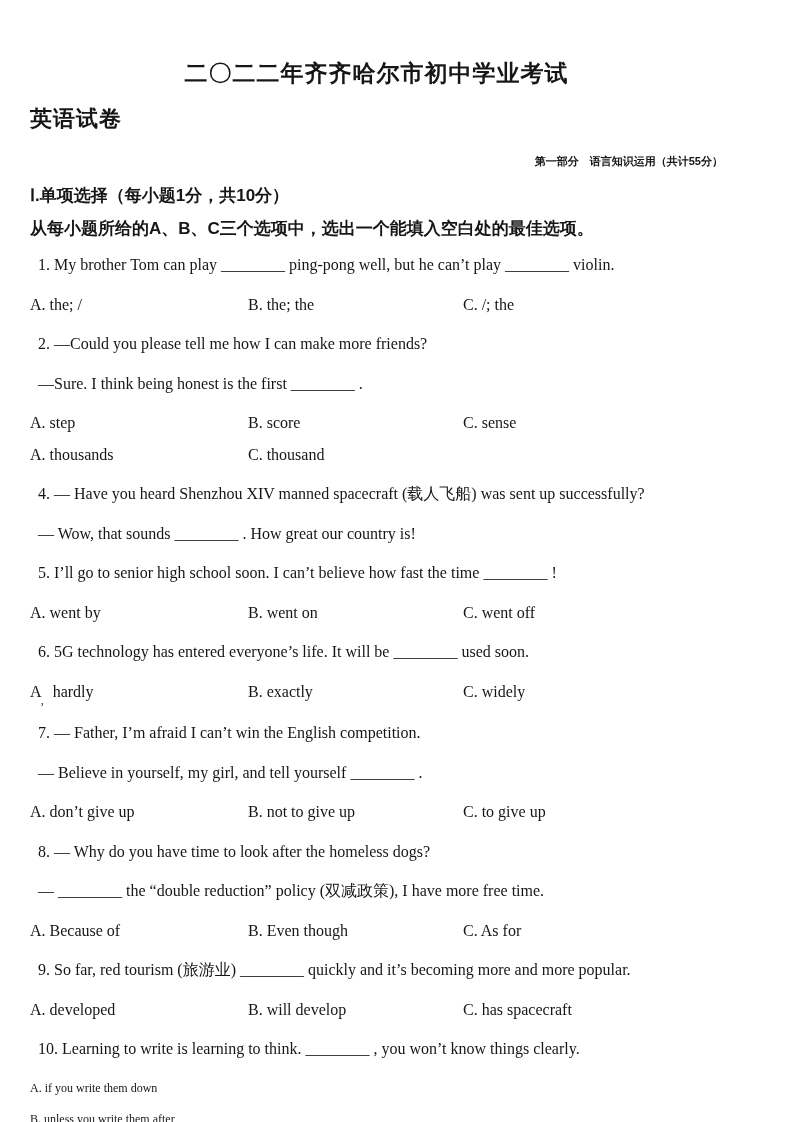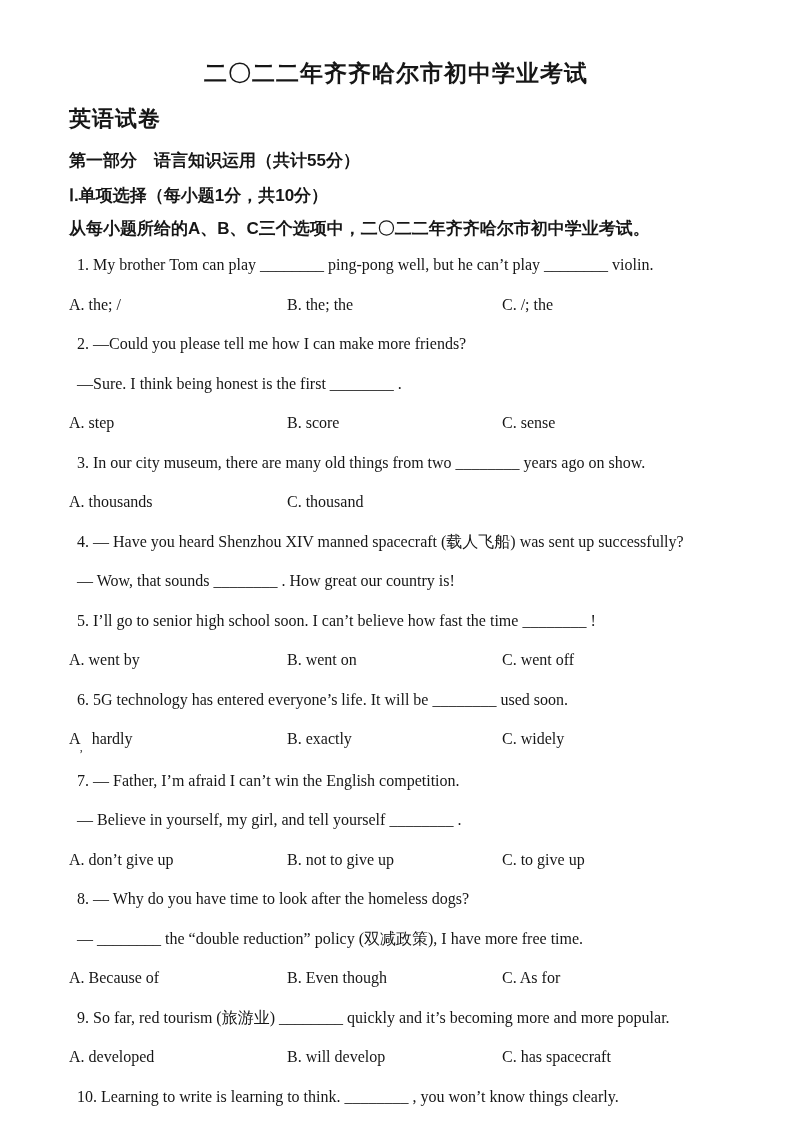--- a/index.html
+++ b/index.html
@@ -5,45 +5,45 @@
   html, body { margin: 0; padding: 0; background: #ffffff; }
   .page {
     position: relative;
     width: 793px;
     height: 1122px;
     background: #ffffff;
     overflow: hidden;
     font-family: "Liberation Serif", serif;
     color: #161616;
     box-sizing: border-box;
-    padding: 56px 50px 0 69px;
+    padding: 56px 50px 0 30px;
   }
   .title {
     text-align: center;
     font-family: "Liberation Sans", sans-serif;
     font-weight: 700;
     font-size: 23px;
     line-height: 34px;
     margin: 0 20px 0 0;
     letter-spacing: 1px;
   }
   .subtitle {
     text-align: left;
     font-family: "Liberation Sans", sans-serif;
     font-weight: 700;
     font-size: 22px;
     line-height: 30px;
     margin: 14px 20px 0 0;
     letter-spacing: 1px;
   }
   .part-heading {
-    text-align: left;
+    text-align: right;
     font-family: "Liberation Sans", sans-serif;
     font-weight: 700;
-    font-size: 17px;
+    font-size: 11px;
     line-height: 24px;
     margin: 15px 20px 0 0;
   }
   .section-heading {
     font-family: Liberation Sans, sans-serif;
     font-weight: 700;
     font-size: 17px;
     line-height: 24px;
     margin: 11px 0 8px 0;
   }
@@ -83,21 +83,21 @@
 </style>
 </head>
 <body>
 
 <div class="page">
 
   <h1 class="title">二〇二二年齐齐哈尔市初中学业考试</h1>
   <h2 class="subtitle">英语试卷</h2>
   <div class="part-heading">第一部分　语言知识运用（共计55分）</div>
   <div class="section-heading">Ⅰ.单项选择（每小题1分，共10分）</div>
-  <div class="instruction">从每小题所给的A、B、C三个选项中，二〇二二年齐齐哈尔市初中学业考试。</div>
+  <div class="instruction">从每小题所给的A、B、C三个选项中，选出一个能填入空白处的最佳选项。</div>
 
   <div class="questions">
 
     <div class="q">
       <p class="qline">1. My brother Tom can play ________ ping-pong well, but he can’t play ________ violin.</p>
       <div class="opts">
         <span class="opt">A. the; /</span>
         <span class="opt">B. the; the</span>
         <span class="opt">C. /; the</span>
       </div>
@@ -107,21 +107,20 @@
       <p class="qline">2. —Could you please tell me how I can make more friends?</p>
       <p class="qline">—Sure. I think being honest is the first ________ .</p>
       <div class="opts">
         <span class="opt">A. step</span>
         <span class="opt">B. score</span>
         <span class="opt">C. sense</span>
       </div>
     </div>
 
     <div class="q">
-      <p class="qline">3. In our city museum, there are many old things from two ________ years ago on show.</p>
       <div class="opts">
         <span class="opt">A. thousands</span>
         <span class="opt">C. thousand</span>
       </div>
     </div>
 
     <div class="q">
       <p class="qline">4. — Have you heard Shenzhou XIV manned spacecraft (载人飞船) was sent up successfully?</p>
       <p class="qline">— Wow, that sounds ________ . How great our country is!</p>
     </div>

